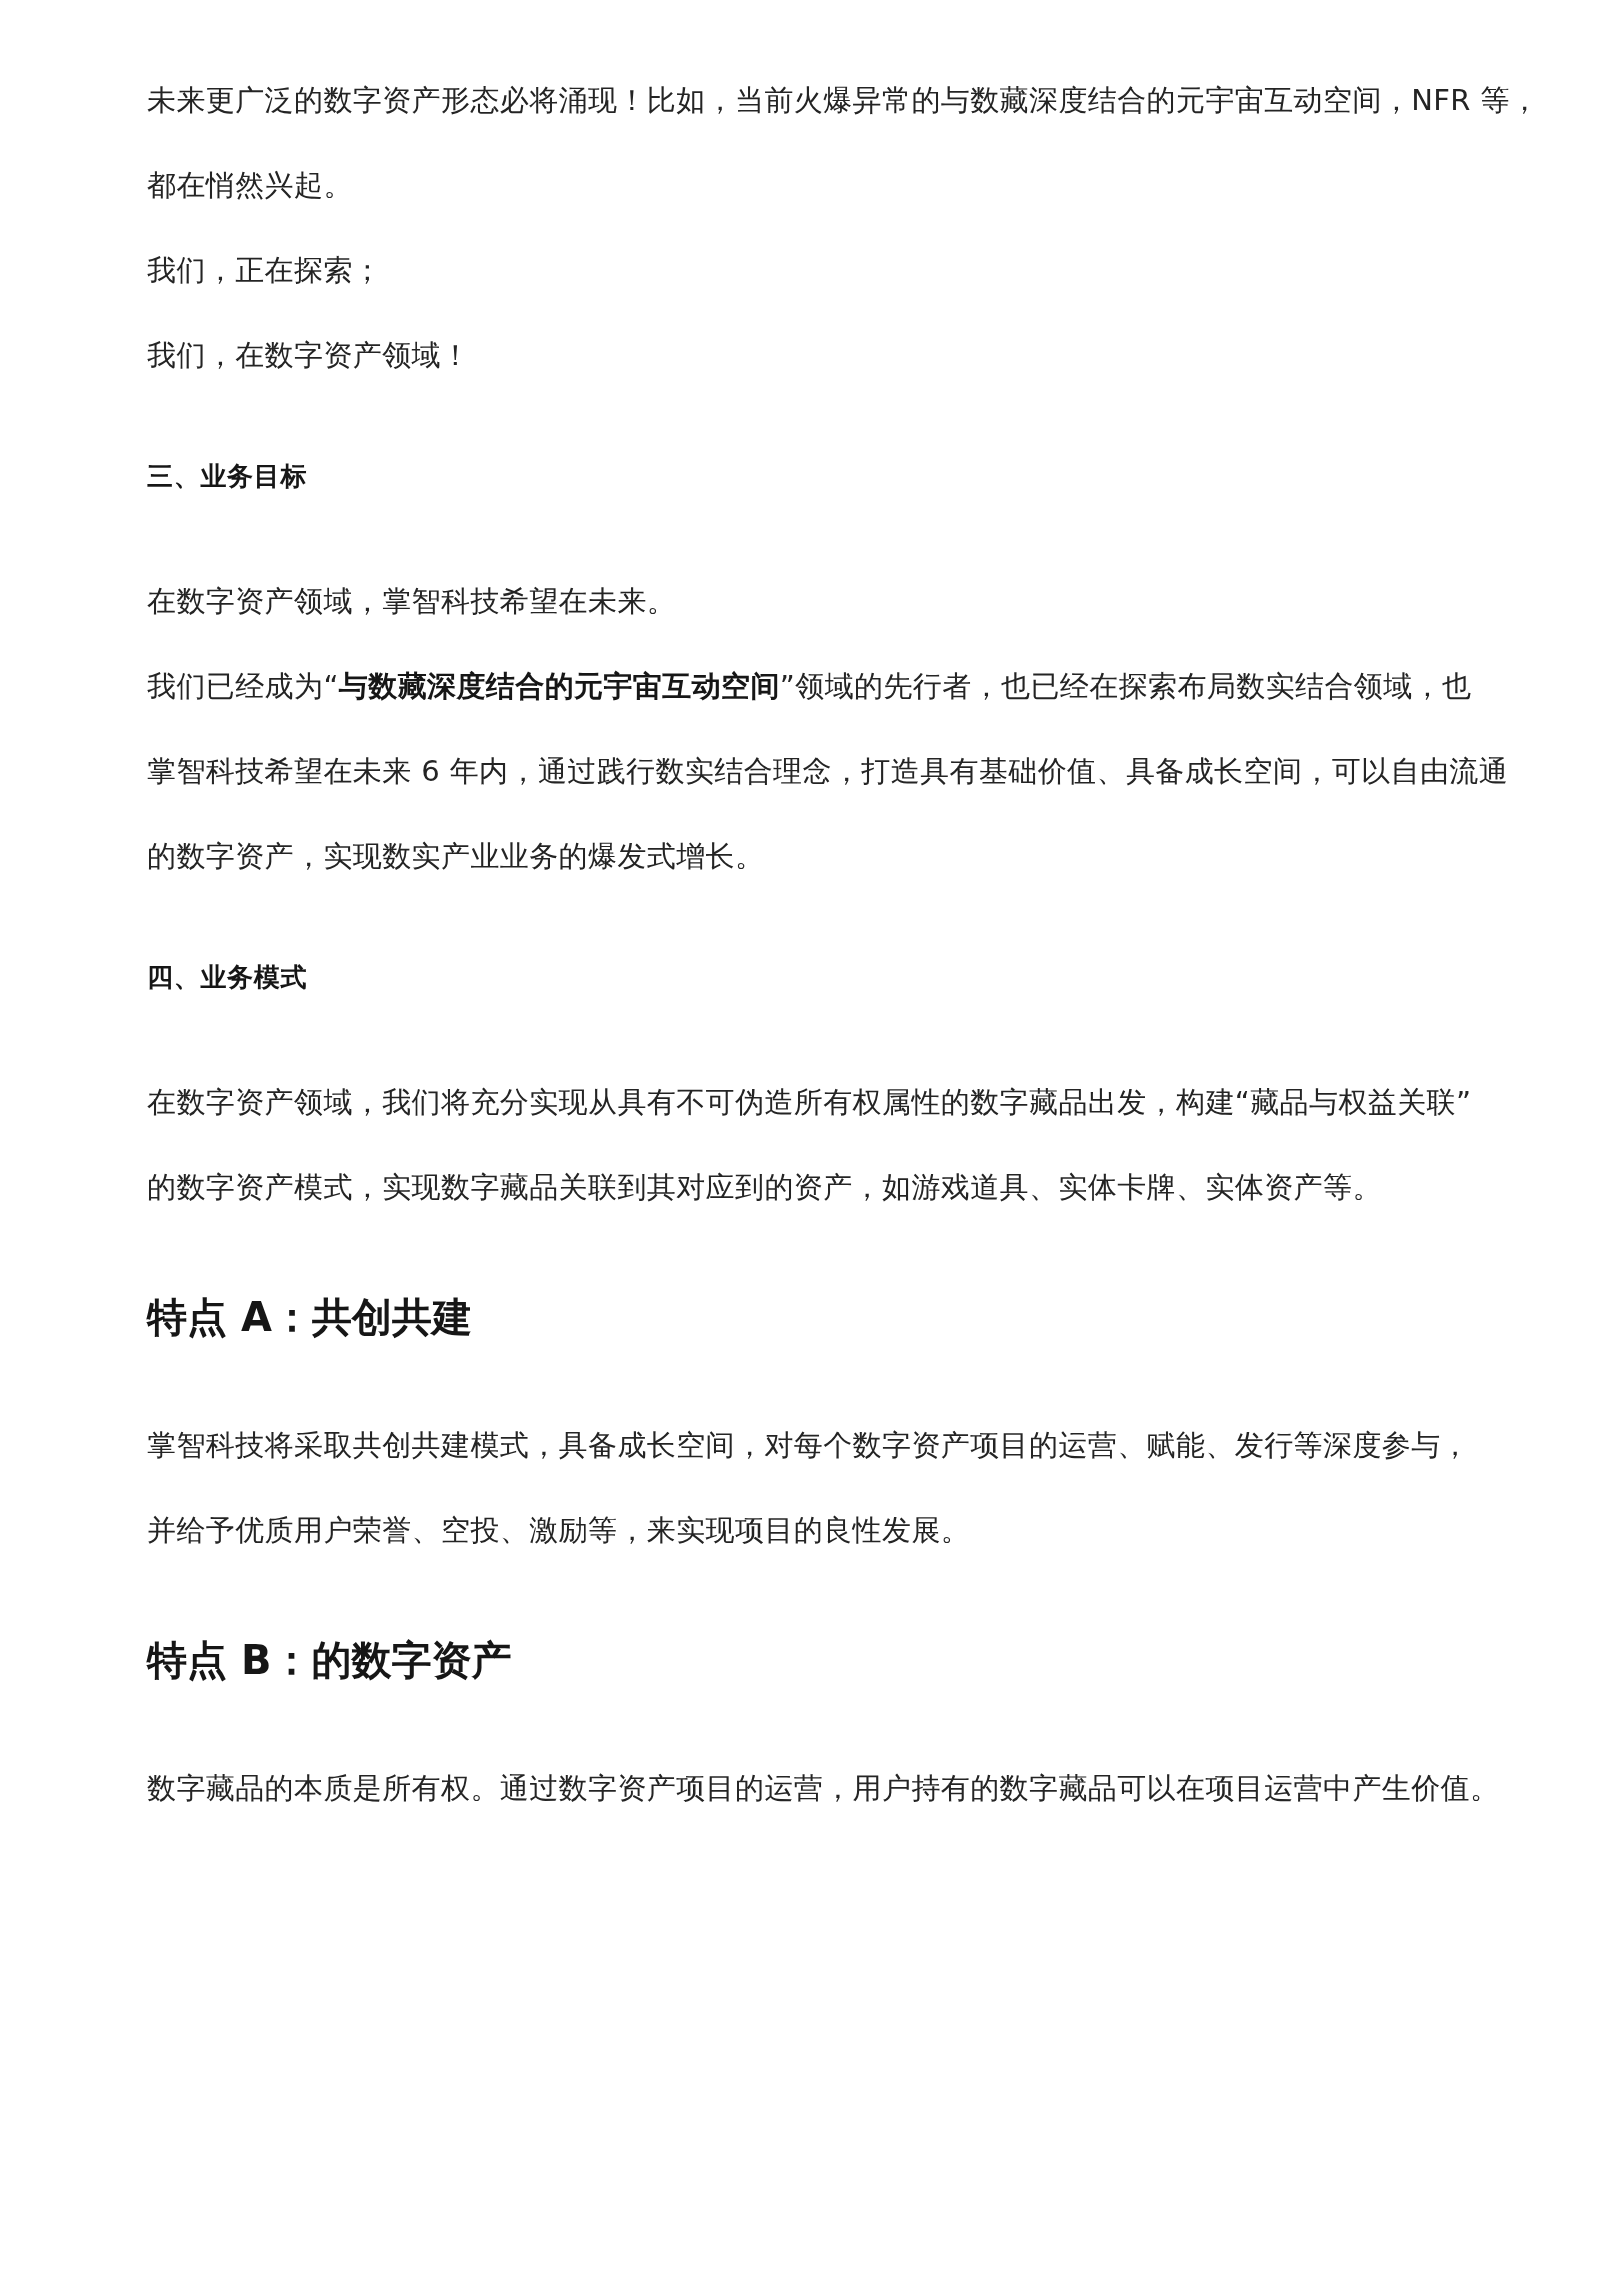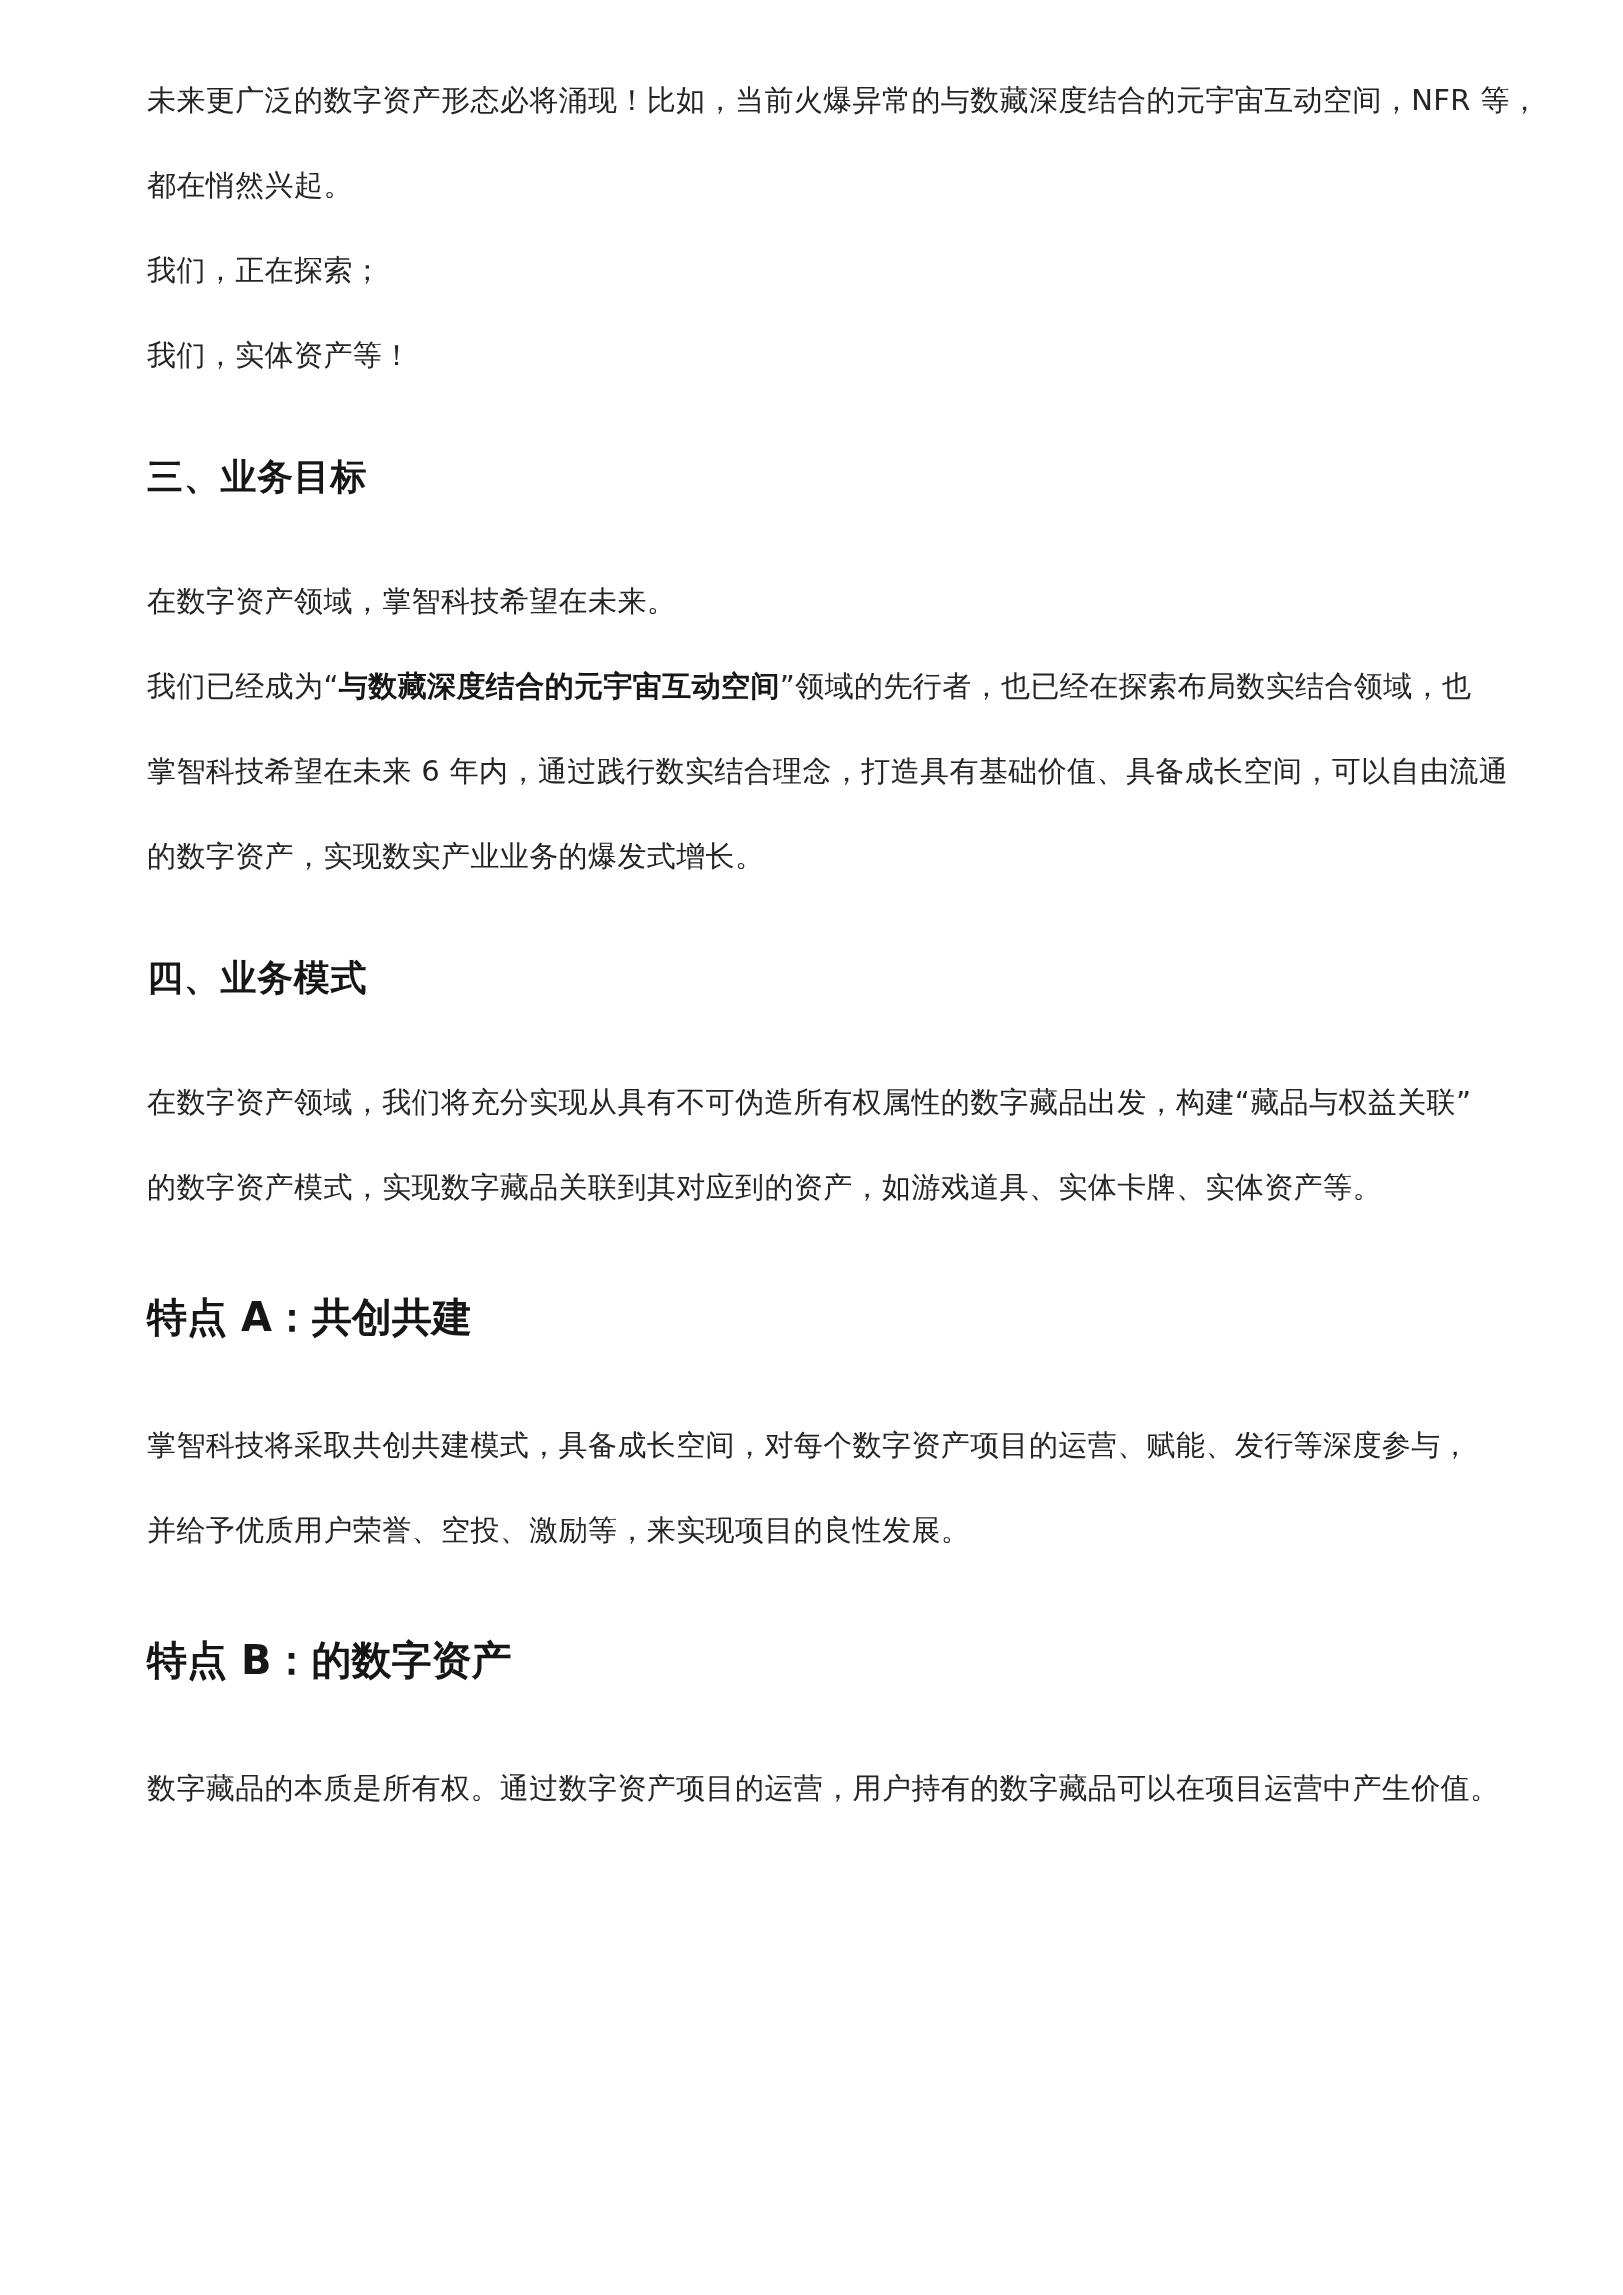--- a/index.html
+++ b/index.html
@@ -22,21 +22,21 @@
   .line {
     font-size: 29px;
     line-height: 85px;
     height: 85px;
     color: var(--body-color, #242424);
     white-space: nowrap;
     letter-spacing: 0.4px;
   }
 
   .h2 {
-    font-size: 36px;
+    font-size: 26px;
     line-height: 85px;
     height: 85px;
     font-weight: bold;
     color: var(--heading-color, #161616);
     margin: 36px 0 40px 0;
     white-space: nowrap;
     letter-spacing: 0.7px;
   }
 
   .h3 {
@@ -59,21 +59,21 @@
   }
 </style>
 </head>
 <body>
 
 <div class="page">
   <div class="content">
       <div class="line"><span>未来更广泛的数字资产形态必将涌现！比如，当前火爆异常的与数藏深度结合的元宇宙互动空间，NFR 等，</span></div>
       <div class="line"><span>都在悄然兴起。</span></div>
       <div class="line"><span>我们，正在探索；</span></div>
-      <div class="line"><span>我们，实体资产等！</span></div>
+      <div class="line"><span>我们，在数字资产领域！</span></div>
       <div class="h2"><span>三、业务目标</span></div>
       <div class="line"><span>在数字资产领域，掌智科技希望在未来。</span></div>
       <div class="line"><span>我们已经成为“</span><span class="bold">与数藏深度结合的元宇宙互动空间</span><span>”领域的先行者，也已经在探索布局数实结合领域，也</span></div>
       <div class="line"><span>掌智科技希望在未来 6 年内，通过践行数实结合理念，打造具有基础价值、具备成长空间，可以自由流通</span></div>
       <div class="line"><span>的数字资产，实现数实产业业务的爆发式增长。</span></div>
       <div class="h2"><span>四、业务模式</span></div>
       <div class="line"><span>在数字资产领域，我们将充分实现从具有不可伪造所有权属性的数字藏品出发，构建“藏品与权益关联”</span></div>
       <div class="line"><span>的数字资产模式，实现数字藏品关联到其对应到的资产，如游戏道具、实体卡牌、实体资产等。</span></div>
       <div class="h3"><span>特点 A：共创共建</span></div>
       <div class="line"><span>掌智科技将采取共创共建模式，具备成长空间，对每个数字资产项目的运营、赋能、发行等深度参与，</span></div>

